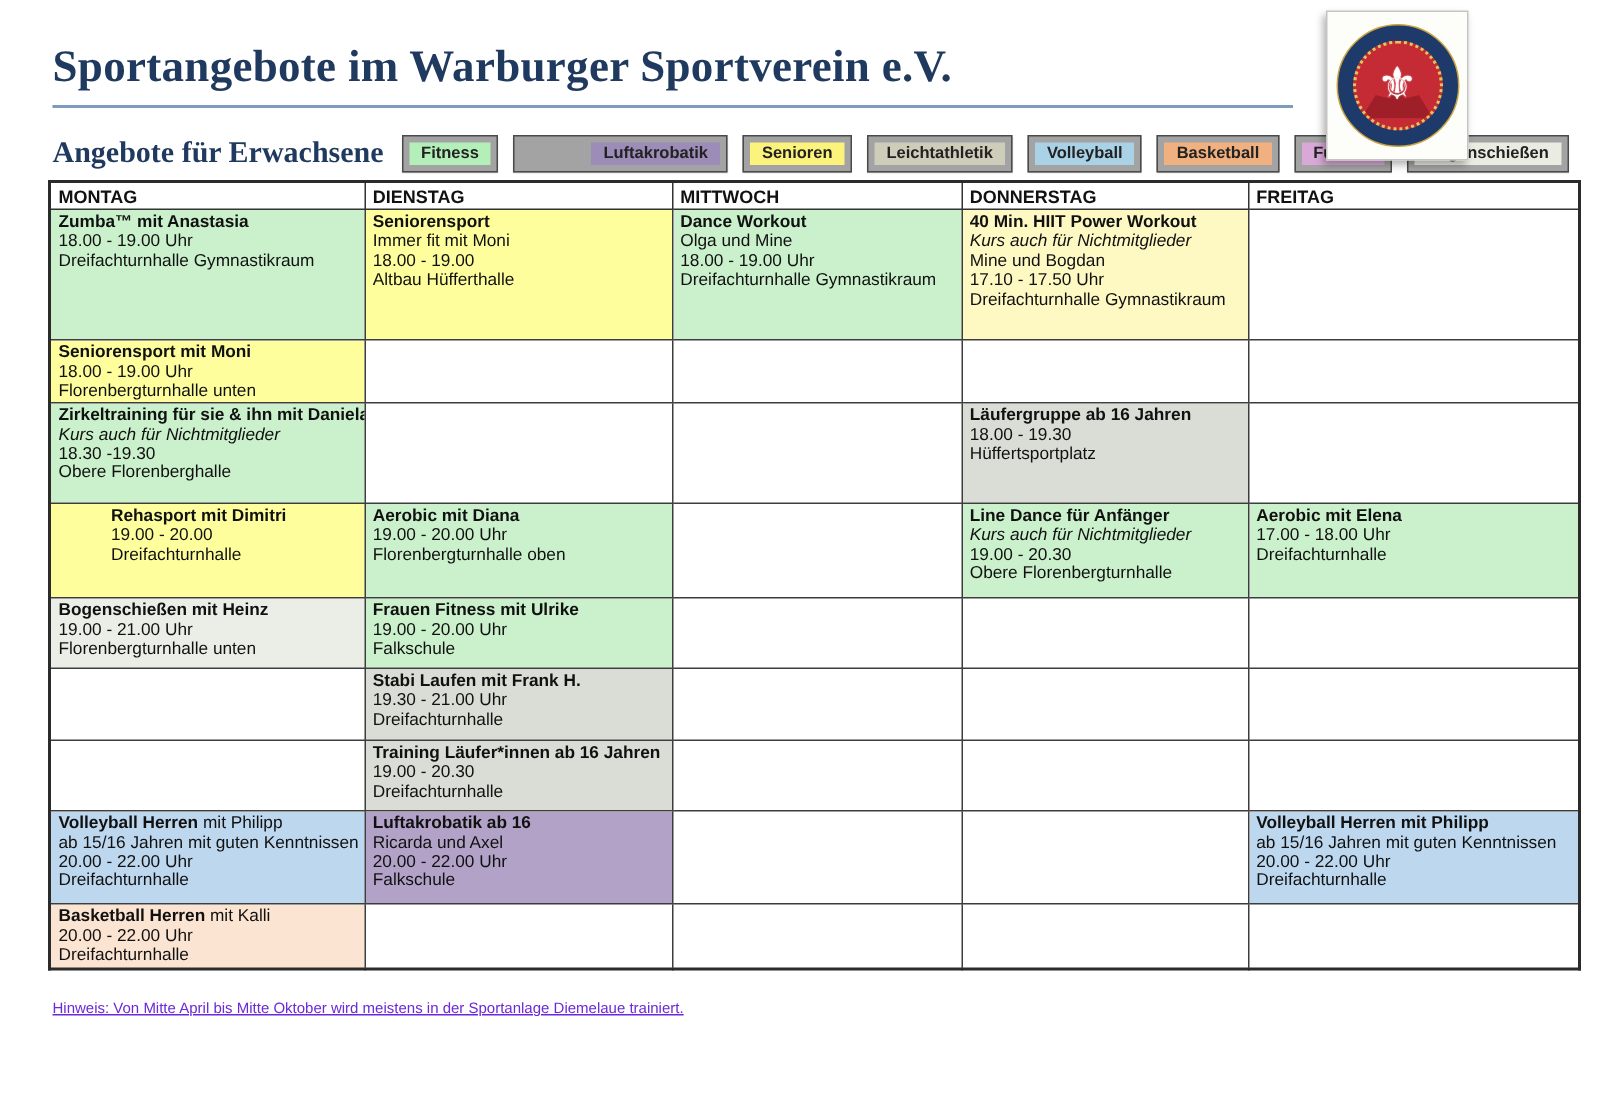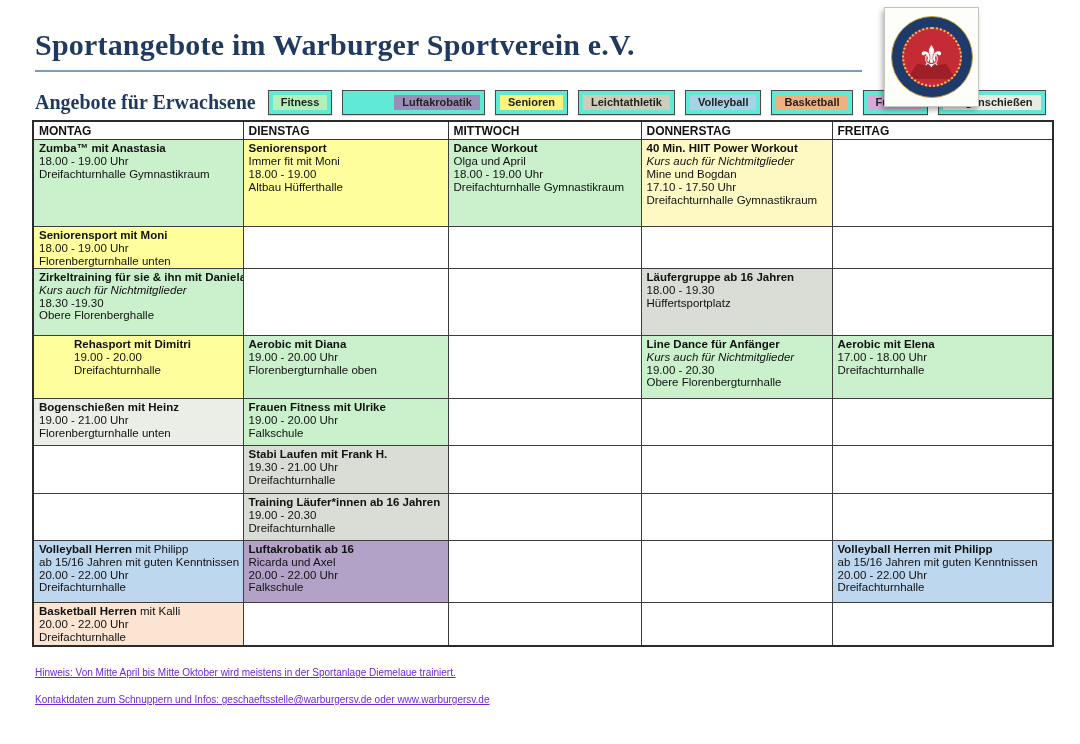--- a/index.html
+++ b/index.html
@@ -10,21 +10,21 @@
     font-family:"Liberation Serif", serif; font-weight:bold; font-size:30px;
     color:#1f3a5e; letter-spacing:.2px; white-space:nowrap; }
   .title-rule { position:absolute; left:35px; top:70px; width:827px; height:0;
     border-top:2px solid #7d9cbd; }
 
   .subtitle-row { position:absolute; left:35px; top:90px; display:flex;
     align-items:center; }
   .page-subtitle { font-family:"Liberation Serif", serif; font-weight:bold;
     font-size:20px; color:#1f3a5e; white-space:nowrap; }
   .chips { display:flex; gap:10px; margin-left:12px; align-items:center; }
-  .chip { border:1px solid #4a4a4a; background:#5eead4; padding:4px;
+  .chip { border:1px solid #4a4a4a; background:#a3a3a3; padding:4px;
     display:inline-flex; box-shadow:0 1px 1px rgba(0,0,0,.15);justify-content:center; }
   .chip-inner { padding:1px 8px 2px 8px; font-size:11px; font-weight:bold;
     color:#222; white-space:nowrap; }
 
   .logo-card { position:absolute; left:884px; top:7px; width:93px; height:98px;
     background:#fdfdfa; border:1px solid #c4c4c0;
     box-shadow:-2px 3px 5px rgba(0,0,0,.30);
     display:flex; align-items:center; justify-content:center; }
   .logo-outer { width:80px; height:80px; border-radius:50%; background:#1d3a6b;
     border:1px solid #caa53f; display:flex; align-items:center; justify-content:center; }
@@ -122,21 +122,21 @@
           <div class="ln"><span>Dreifachturnhalle Gymnastikraum</span></div>
         </td>
         <td style="background: rgb(254, 255, 156);">
           <div class="ln"><span class="b">Seniorensport</span></div>
           <div class="ln"><span>Immer fit mit Moni</span></div>
           <div class="ln"><span>18.00 - 19.00</span></div>
           <div class="ln"><span>Altbau Hüfferthalle</span></div>
         </td>
         <td style="background: rgb(202, 241, 204);">
           <div class="ln"><span class="b">Dance Workout</span></div>
-          <div class="ln"><span>Olga und April</span></div>
+          <div class="ln"><span>Olga und Mine</span></div>
           <div class="ln"><span>18.00 - 19.00 Uhr</span></div>
           <div class="ln"><span>Dreifachturnhalle Gymnastikraum</span></div>
         </td>
         <td style="background: #fef9c3;">
           <div class="ln"><span class="b">40 Min. HIIT Power Workout</span></div>
           <div class="ln"><span class="i">Kurs auch für Nichtmitglieder</span></div>
           <div class="ln"><span>Mine und Bogdan</span></div>
           <div class="ln"><span>17.10 - 17.50 Uhr</span></div>
           <div class="ln"><span>Dreifachturnhalle Gymnastikraum</span></div>
         </td>
@@ -261,14 +261,13 @@
         <td></td>
         <td></td>
         <td></td>
         <td></td>
       </tr>
     </tbody>
 </table>
 
 <div class="footer">
   <div>Hinweis: Von Mitte April bis Mitte Oktober wird meistens in der Sportanlage Diemelaue trainiert.</div>
-  <div>Kontaktdaten zum Schnuppern und Infos: geschaeftsstelle@warburgersv.de oder www.warburgersv.de</div>
 </div>
 
 </body></html>

